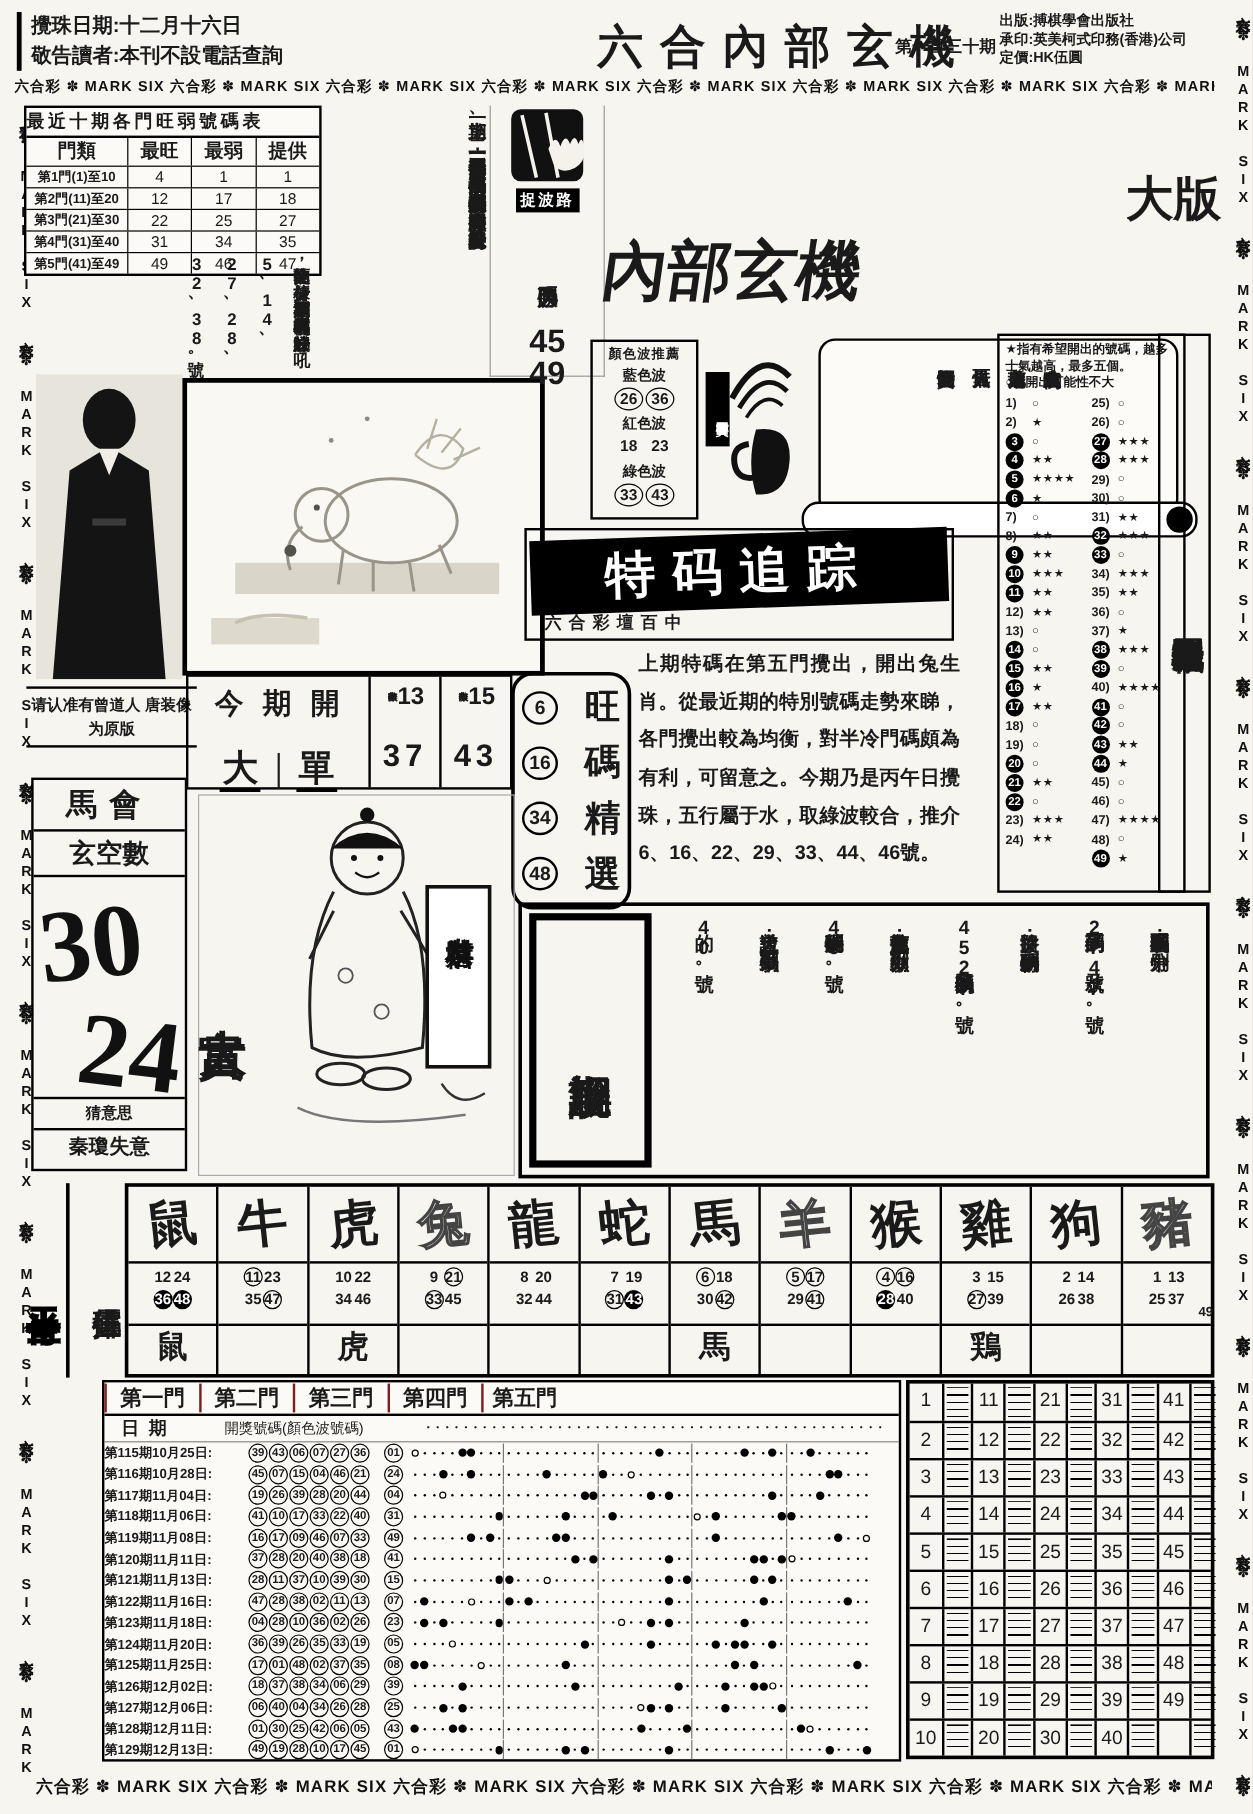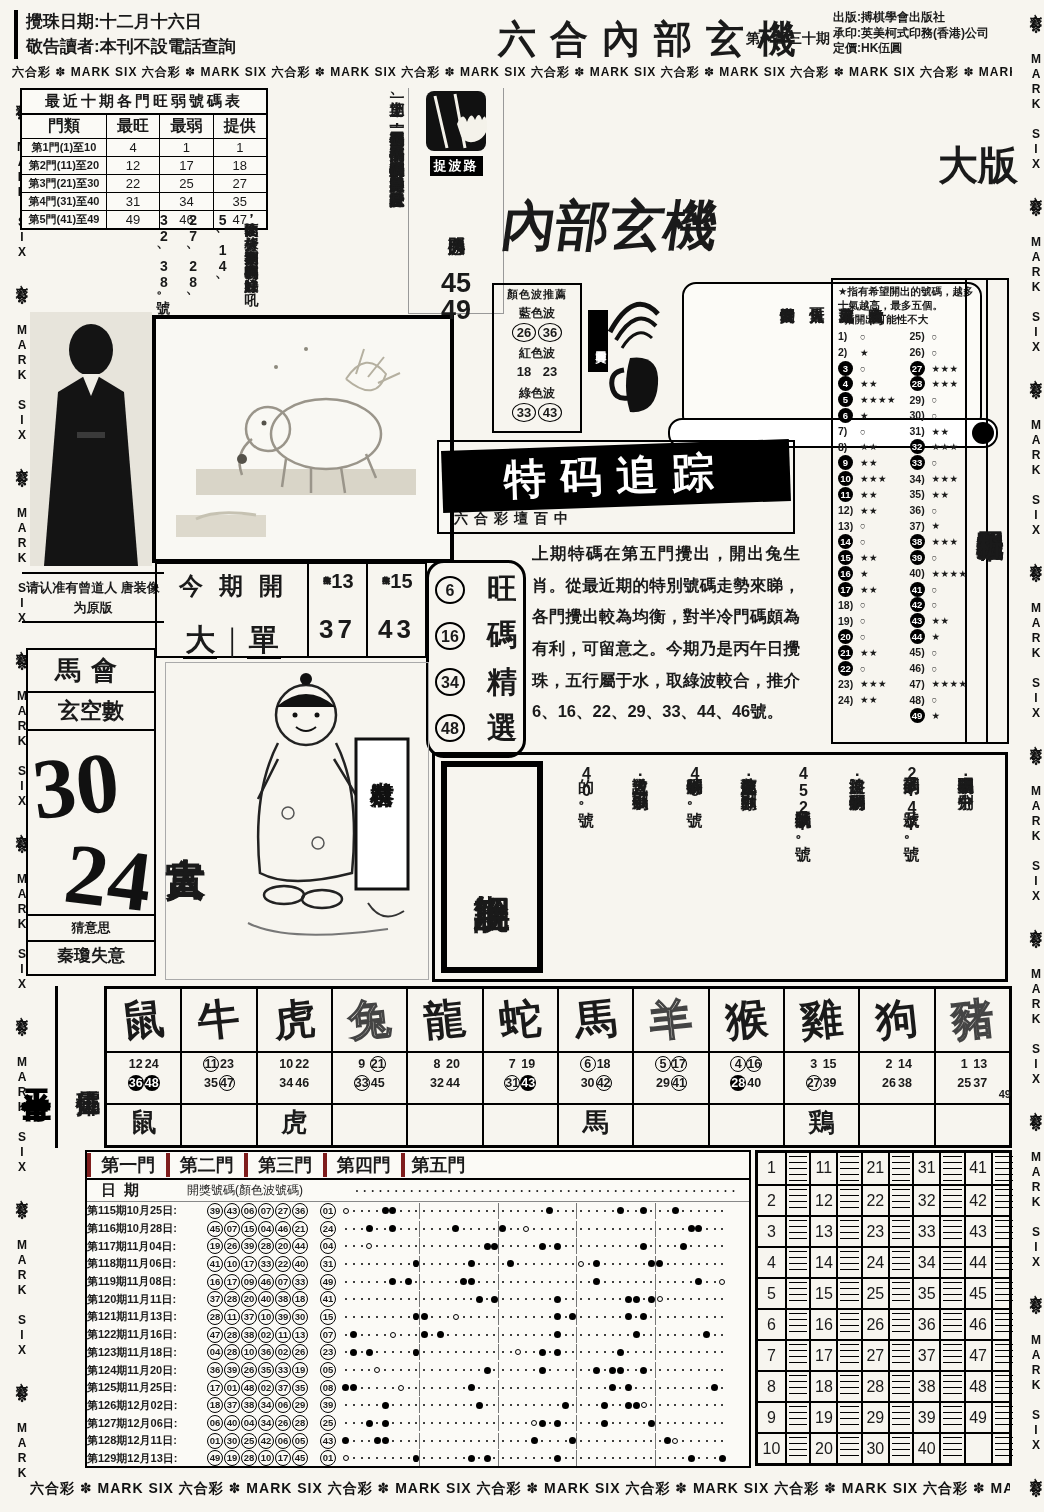--- a/index.html
+++ b/index.html
@@ -20,21 +20,21 @@
 
   
   #mast-left{left:14px;top:10px;width:330px;border-left:4px solid #000;padding-left:8px}
   #mast-left div{font-size:17px;font-weight:bold;line-height:1.45}
   #mast-title{left:498px;top:14px;width:300px;font-size:38px;font-weight:900;letter-spacing:14px;white-space:nowrap}
   #mast-issue{left:746px;top:30px;font-size:14px;font-weight:bold}
   #mast-pub{left:833px;top:10px;width:195px;font-size:12px;font-weight:bold;line-height:1.3}
 
   
   #hotweak{left:20px;top:88px;width:248px;border:2px solid #000;background:#fbfaf6}
-  #hw-title{font-size:15px;font-weight:bold;text-align:center;letter-spacing:3px;padding:2px 0;border-bottom:2px solid #000}
+  #hw-title{font-size:15px;font-weight:bold;text-align:left;letter-spacing:3px;padding:2px 0;border-bottom:2px solid #000}
   .hw-row{display:flex;border-bottom:1px solid #000}
   .hw-row:last-child{border-bottom:none}
   .hw-cell{flex:1;text-align:center;font-size:13px;padding:1px 0;border-left:1px solid #000}
   .hw-cell:first-child{border-left:none;flex:1.6;font-weight:bold;font-size:11px}
   .hw-head .hw-cell{font-weight:bold;font-size:16px}
 
   #left-analysis{left:26px;top:212px;width:240px;height:97px;font-size:14px;font-weight:bold;line-height:2.1}
 
   
   #portrait{left:30px;top:312px;width:122px;height:254px;background:#e9e6de}
@@ -145,21 +145,21 @@
   .zo-lab{border-top:2px solid #000;height:42px;text-align:center;font-size:26px;font-weight:bold;font-family:"Liberation Serif",serif}
   .tok{display:inline-block;min-width:16px}
   .tok.circ{border:1.2px solid #000;border-radius:50%;line-height:14px;height:16px}
   .tok.fill{background:#000;color:#fff;border-radius:50%;line-height:16px;height:16px}
   .zo-extra{position:absolute;right:-2px;bottom:0;font-size:11px}
 
   
   #results{left:85px;top:1150px;width:666px;height:318px;border:2px solid #000;background:#fbfaf6}
   #res-h1{display:flex;border-bottom:2px solid #000;height:28px;align-items:center}
   #res-title{width:281px;font-size:20px;font-weight:bold;letter-spacing:4px;font-family:"Liberation Serif",serif;padding-left:10px;white-space:nowrap}
-  .gate-h{width:78.5px;text-align:center;font-size:18px;font-weight:900;border-left:4px solid #7f1d1d;flex:none}
+  .gate-h{width:78.5px;text-align:center;font-size:18px;font-weight:900;border-left:2px solid #7f1d1d;flex:none}
   .gate-h:last-child{width:71px}
   #res-h2{display:flex;align-items:center;height:22px;border-bottom:1px solid #888}
   #res-dh{width:100px;font-size:15px;font-weight:900;letter-spacing:8px;padding-left:14px}
   #res-nh{width:166px;font-size:12px;font-weight:400}
   #res-mini{display:flex}
   .res-row{display:flex;align-items:center;height:17.7px}
   .res-period{width:120px;font-size:11px;font-weight:bold;white-space:nowrap;flex:none}
   .res-nums{display:flex;gap:1px;flex:none}
   .ncirc{width:16px;height:16px;border:1.2px solid #000;border-radius:50%;font-size:9.5px;text-align:center;line-height:14px;font-weight:bold;flex:none}
   .ncirc.sp{margin-left:11px}

